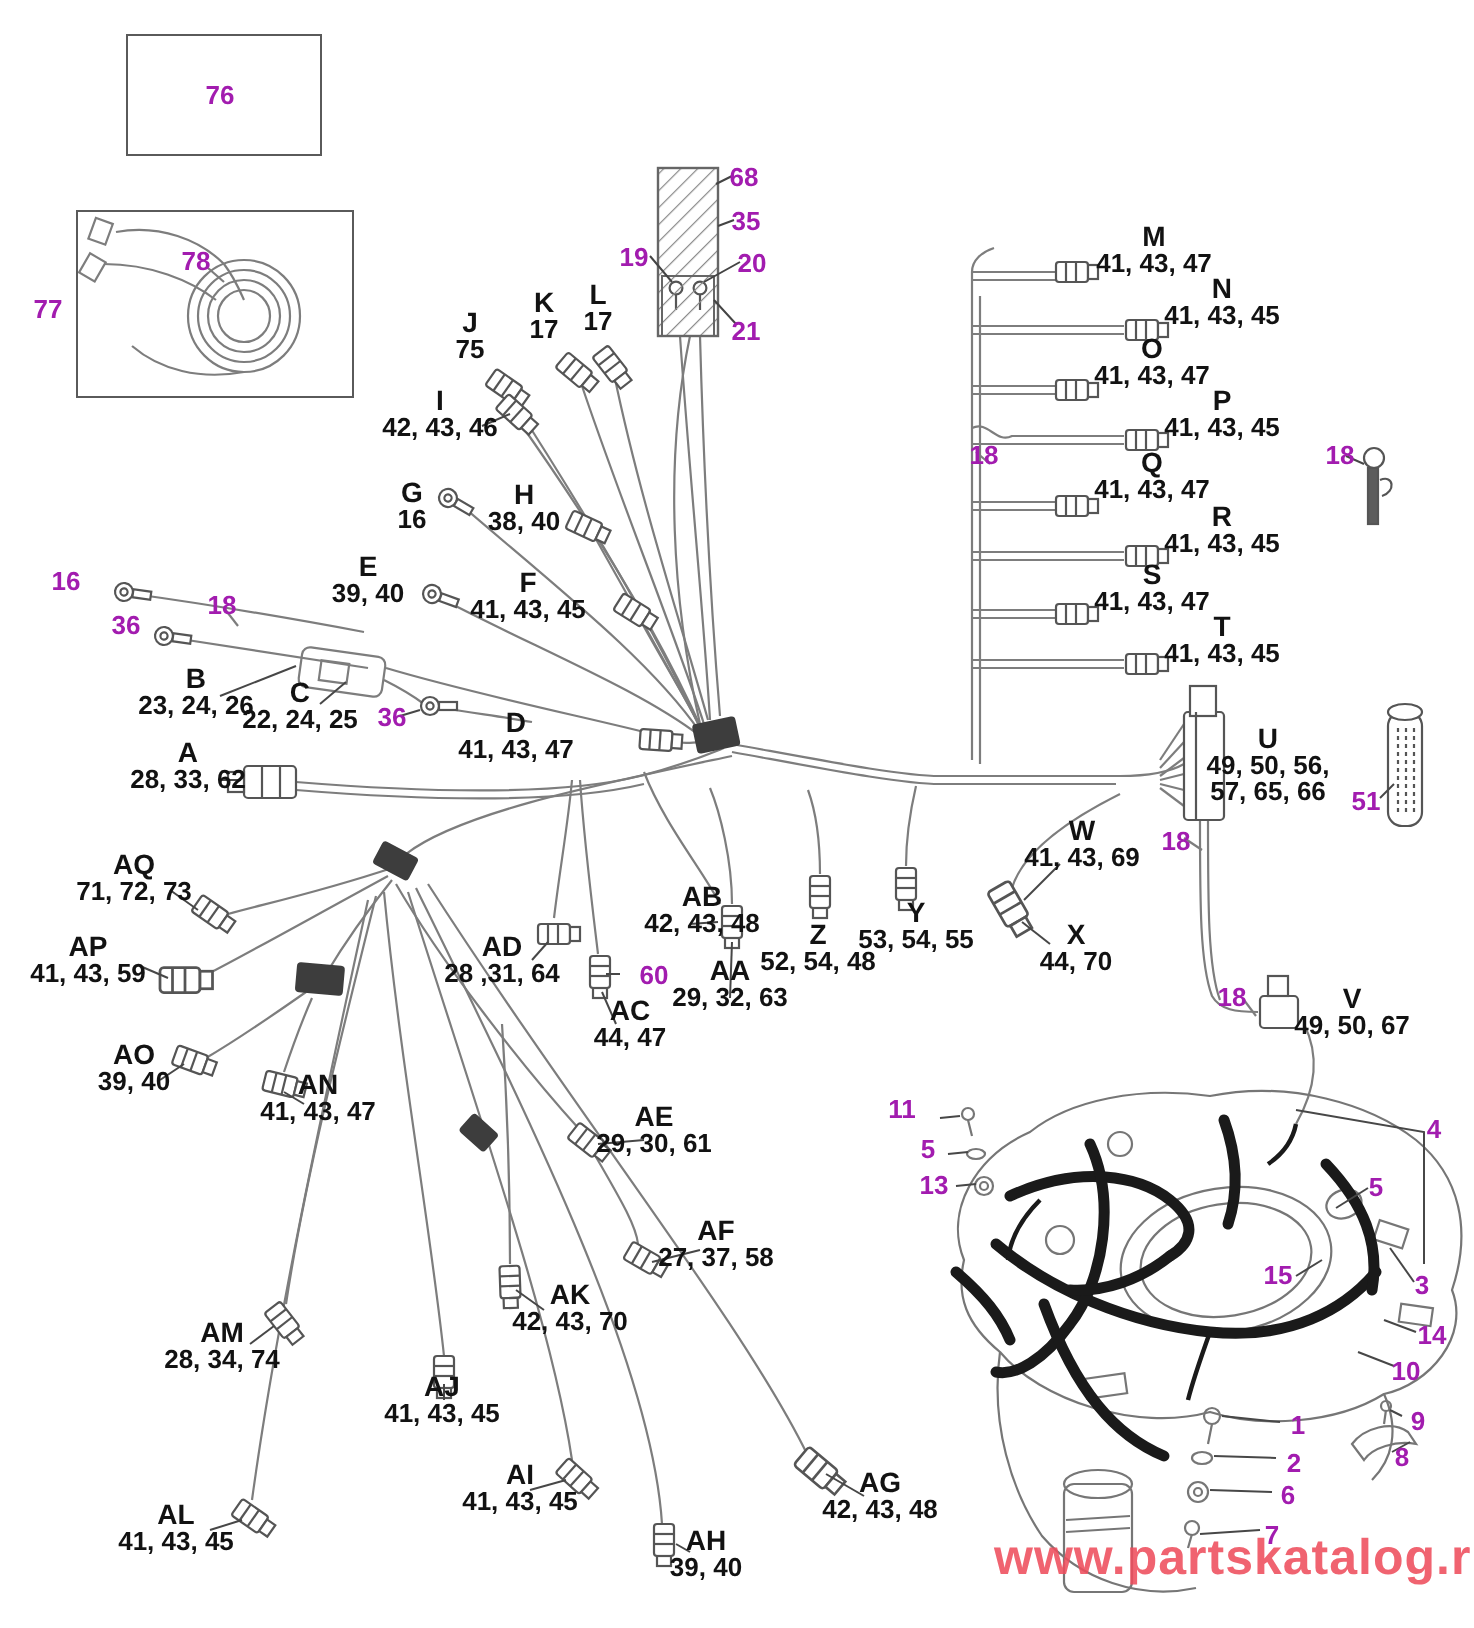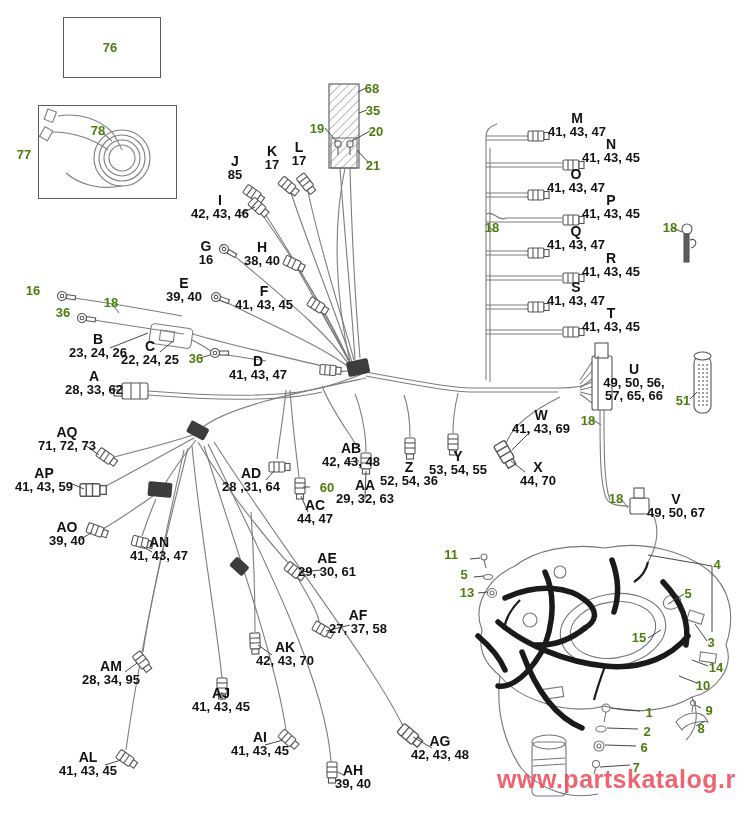--- a/index.html
+++ b/index.html
@@ -2,21 +2,21 @@
 <html><head>
 <meta charset="utf-8">
 <style>
   html,body{margin:0;padding:0;background:#fff;}
   #page{position:relative;width:737px;height:814px;background:#ffffff;overflow:hidden;
         font-family:"Liberation Sans", sans-serif;}
   #art{position:absolute;left:0;top:0;}
   .co{position:absolute;transform:translateX(-50%);text-align:center;color:#121212;
       font-weight:bold;font-size:13px;line-height:13px;white-space:nowrap;}
   .co .ref{font-size:14px;line-height:14px;}
-  .num{position:absolute;transform:translateX(-50%);color:#4d7c0f;font-weight:bold;
+  .num{position:absolute;transform:translateX(-50%);color:#a21caf;font-weight:bold;
        font-size:13px;line-height:13px;white-space:nowrap;}
   .ibox{position:absolute;border:1px solid #5a5a5a;background:#fff;}
   #wm{position:absolute;left:497px;top:765px;font-weight:bold;font-size:25px;
       letter-spacing:0.5px;opacity:0.88;}
 </style>
 </head>
 <body>
 
 <div id="page">
 
@@ -361,21 +361,21 @@
   <div class="co" style="left:262px;top:240px">
       <div class="ref">H</div>
       <div>38, 40</div>
     </div>
   <div class="co" style="left:220px;top:193px">
       <div class="ref">I</div>
       <div>42, 43, 46</div>
     </div>
   <div class="co" style="left:235px;top:154px">
       <div class="ref">J</div>
-      <div>85</div>
+      <div>75</div>
     </div>
   <div class="co" style="left:272px;top:144px">
       <div class="ref">K</div>
       <div>17</div>
     </div>
   <div class="co" style="left:299px;top:140px">
       <div class="ref">L</div>
       <div>17</div>
     </div>
   <div class="co" style="left:577px;top:111px">
@@ -426,21 +426,21 @@
   <div class="co" style="left:538px;top:460px">
       <div class="ref">X</div>
       <div>44, 70</div>
     </div>
   <div class="co" style="left:458px;top:449px">
       <div class="ref">Y</div>
       <div>53, 54, 55</div>
     </div>
   <div class="co" style="left:409px;top:460px">
       <div class="ref">Z</div>
-      <div>52, 54, 36</div>
+      <div>52, 54, 48</div>
     </div>
   <div class="co" style="left:365px;top:478px">
       <div class="ref">AA</div>
       <div>29, 32, 63</div>
     </div>
   <div class="co" style="left:351px;top:441px">
       <div class="ref">AB</div>
       <div>42, 43, 48</div>
     </div>
   <div class="co" style="left:315px;top:498px">
@@ -478,21 +478,21 @@
   <div class="co" style="left:285px;top:640px">
       <div class="ref">AK</div>
       <div>42, 43, 70</div>
     </div>
   <div class="co" style="left:88px;top:750px">
       <div class="ref">AL</div>
       <div>41, 43, 45</div>
     </div>
   <div class="co" style="left:111px;top:659px">
       <div class="ref">AM</div>
-      <div>28, 34, 95</div>
+      <div>28, 34, 74</div>
     </div>
   <div class="co" style="left:159px;top:535px">
       <div class="ref">AN</div>
       <div>41, 43, 47</div>
     </div>
   <div class="co" style="left:67px;top:520px">
       <div class="ref">AO</div>
       <div>39, 40</div>
     </div>
   <div class="co" style="left:44px;top:466px">

